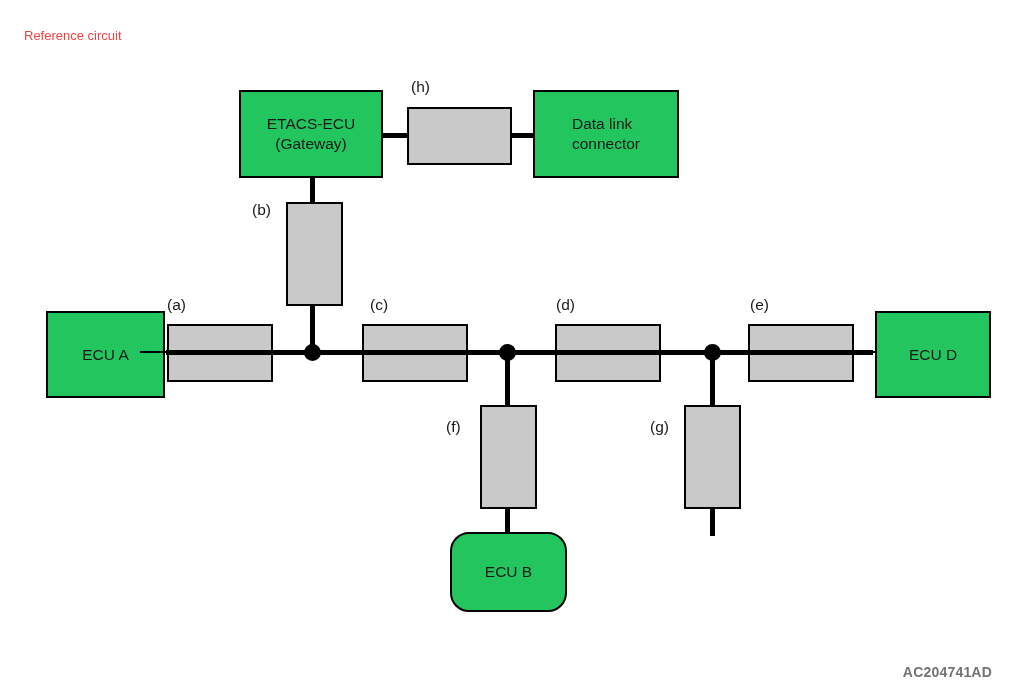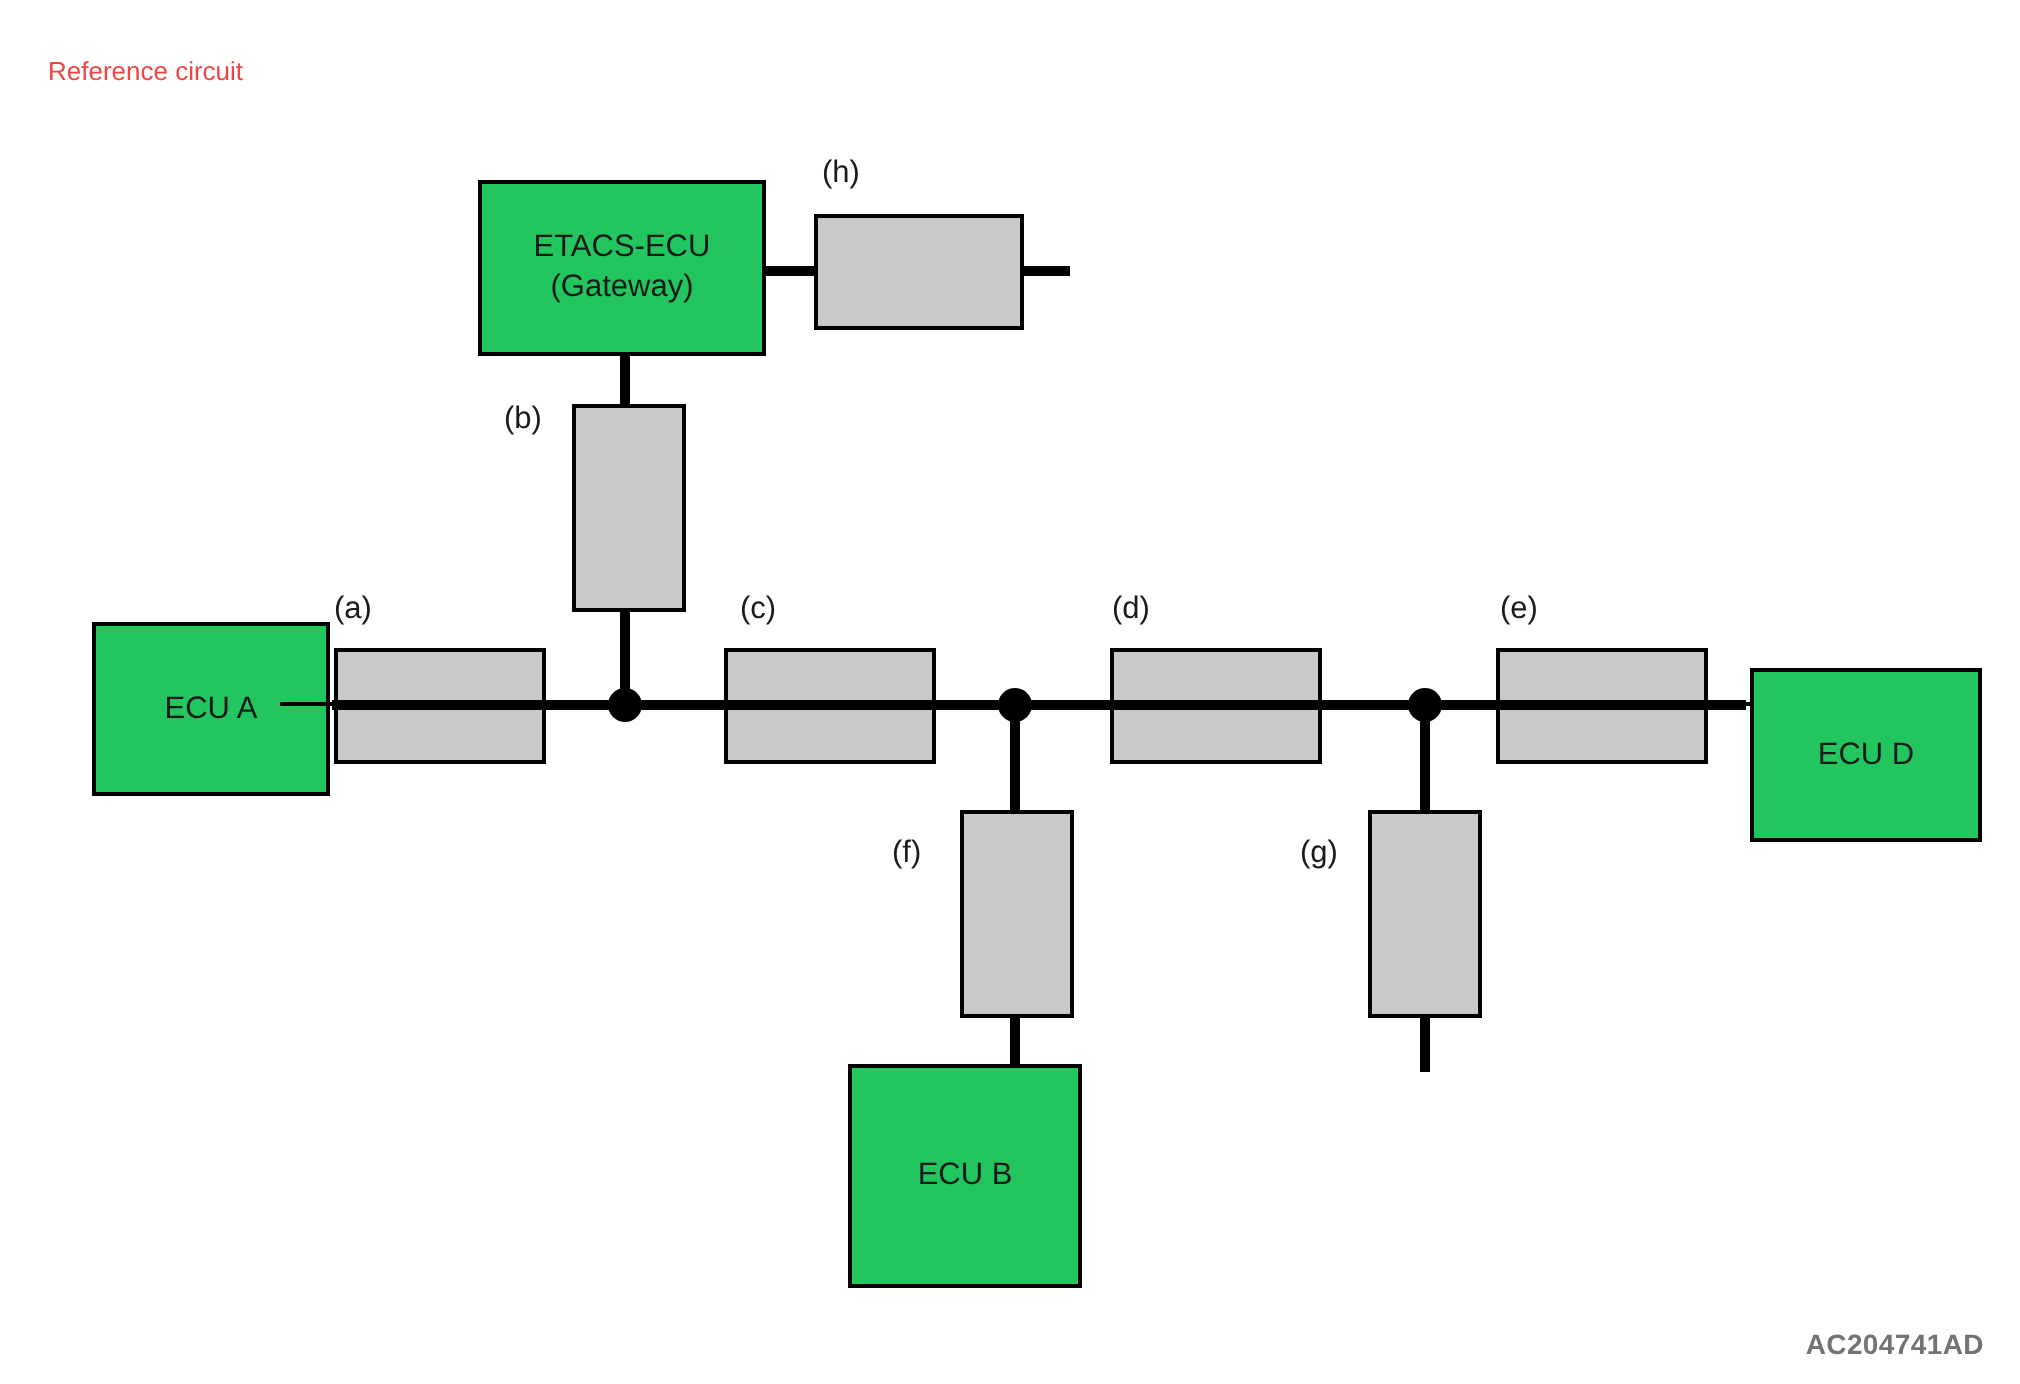--- a/index.html
+++ b/index.html
@@ -111,20 +111,24 @@
 (Gateway)</div>
   </div>
 
   <div class="wire-h" style="left:381px; top:133px; width:28px;"></div>
 
   <div class="gray-block" style="left:407px; top:107px; width:105px; height:58px;"></div>
   <div class="ref-label" style="left:411px; top:78px;">(h)</div>
 
   <div class="wire-h" style="left:510px; top:133px; width:25px;"></div>
 
+  <div class="ecu-box align-left-text" style="left:533px; top:90px; width:146px; height:88px;">
+    <div class="ecu-label">Data link
+connector</div>
+  </div>
 
   <div class="wire-v" style="left:310px; top:176px; height:180px;"></div>
 
   <div class="gray-block" style="left:286px; top:202px; width:57px; height:104px;"></div>
   <div class="ref-label" style="left:252px; top:201px;">(b)</div>
 
   <div class="ecu-box" style="left:23px; top:311px; width:119px; height:87px;margin-left:23px;">
     <div class="ecu-label">ECU A</div>
   </div>
 
@@ -145,30 +149,30 @@
 
   <div class="wire-h" style="left:502px; top:350px; width:215px;"></div>
 
   <div class="gray-block" style="left:748px; top:324px; width:106px; height:58px;"></div>
   <div class="ref-label" style="left:750px; top:296px;">(e)</div>
 
   <div class="wire-h" style="left:708px; top:350px; width:165px;"></div>
 
   <div class="wire-thin-h" style="left:848px; top:351px; width:30px;"></div>
 
-  <div class="ecu-box" style="left:875px; top:311px; width:116px; height:87px;margin-top:23px;">
+  <div class="ecu-box" style="left:875px; top:311px; width:116px; height:87px;">
     <div class="ecu-label">ECU D</div>
   </div>
 
   <div class="wire-v" style="left:505px; top:350px; height:186px;"></div>
 
   <div class="gray-block" style="left:480px; top:405px; width:57px; height:104px;"></div>
   <div class="ref-label" style="left:446px; top:418px;">(f)</div>
 
-  <div class="ecu-box" style="left:424px; top:532px; width:117px; height:112px;">
+  <div class="ecu-box" style="left:450px; top:532px; width:117px; height:80px;border-radius:19px;">
     <div class="ecu-label">ECU B</div>
   </div>
 
   <div class="wire-v" style="left:710px; top:350px; height:186px;"></div>
 
   <div class="gray-block" style="left:684px; top:405px; width:57px; height:104px;"></div>
   <div class="ref-label" style="left:650px; top:418px;">(g)</div>
 
 
   <div class="junction" style="left:304px; top:344px;"></div>

